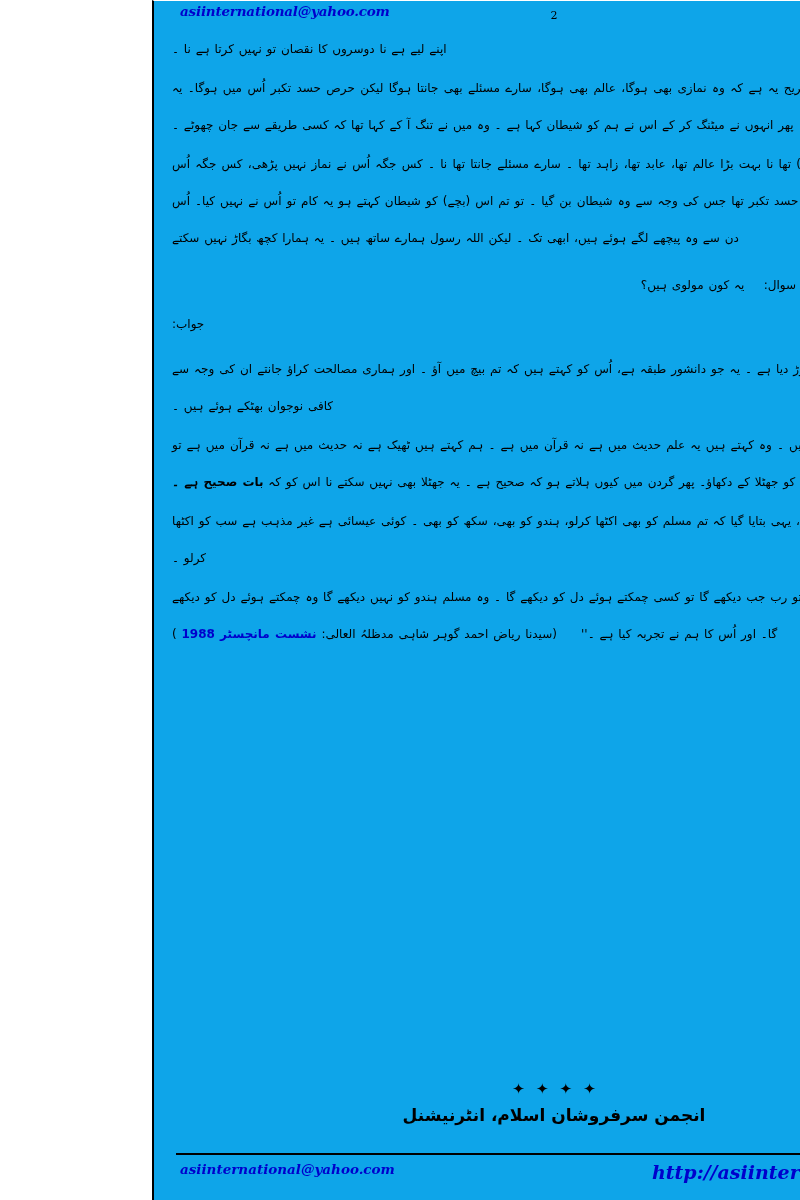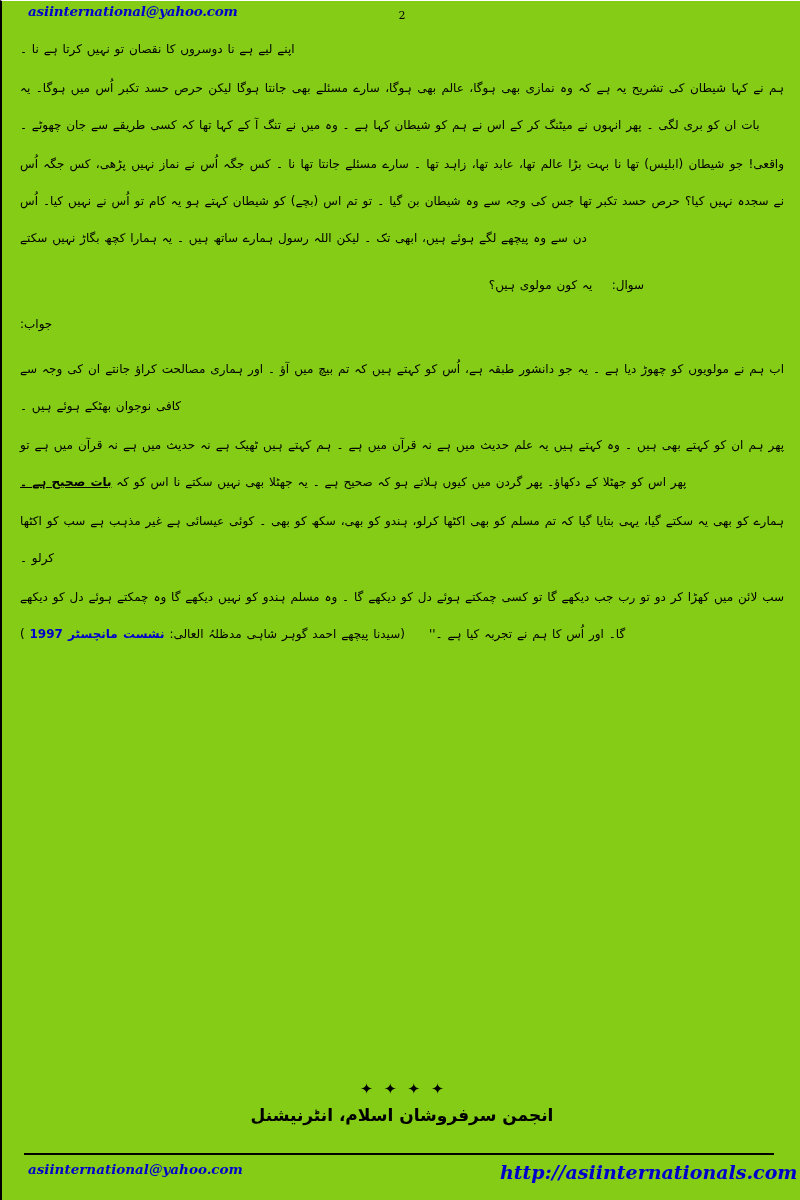--- a/index.html
+++ b/index.html
@@ -10,23 +10,23 @@
   }
   body {
     width: 800px;
     height: 1200px;
     overflow: hidden;
     font-family: "DejaVu Sans", sans-serif;
   }
 
   .page {
     position: relative;
-    width: 800px;
+    width: 648px;
     height: 1200px;
-    background: #84cc16;
+    background: #0ea5e9;
     box-sizing: border-box;
     border-left: 2px solid #000000;
     border-top: 1px solid #ffffff;
     margin-left: 17px;
   }
 
   
   .page-header {
     position: absolute;
     top: 0;
@@ -91,21 +91,20 @@
     margin-bottom: 2px;
     padding-right: 140px;
   }
   .para.answer {
     padding-right: 180px;
     margin-bottom: 8px;
   }
 
   .bold-seg {
     font-weight: bold;
-    text-decoration: underline;
   }
   .blue-seg {
     color: #0000cc;
     font-weight: bold;
   }
 
   
   .ornaments {
     position: absolute;
     top: 1078px;
@@ -210,21 +209,21 @@
 
 
     <p class="para align-left-last">
       <span>پھر ہم ان کو کہتے بھی ہیں ۔ وہ کہتے ہیں یہ علم حدیث میں ہے نہ قرآن میں ہے ۔ ہم کہتے ہیں ٹھیک ہے نہ حدیث میں ہے نہ قرآن میں ہے تو پھر اس کو جھٹلا کے دکھاؤ۔ پھر گردن میں کیوں ہلاتے ہو کہ صحیح ہے ۔ یہ جھٹلا بھی نہیں سکتے نا اس کو کہ </span><span class="bold-seg">بات صحیح ہے ۔</span>
     </p>
 
     <p class="para align-left-last">ہمارے کو بھی یہ سکتے گیا، یہی بتایا گیا کہ تم مسلم کو بھی اکٹھا کرلو، ہندو کو بھی،  سکھ کو بھی ۔  کوئی عیسائی ہے غیر مذہب ہے سب کو اکٹھا کرلو ۔</p>
 
     <p class="para align-left-last">
       <span>سب لائن میں کھڑا کر دو  تو رب جب دیکھے گا تو کسی چمکتے ہوئے دل کو دیکھے گا ۔  وہ مسلم ہندو کو نہیں دیکھے گا وہ چمکتے ہوئے دل کو دیکھے گا۔ اور اُس کا ہم نے تجربہ کیا ہے ۔''</span>
-      <span>&nbsp;&nbsp;&nbsp;&nbsp;</span><span>(سیدنا پیچھے احمد گوہر شاہی مدظلہُ العالی:  </span><span class="blue-seg">نشست مانچسٹر 1997</span><span> )</span>
+      <span>&nbsp;&nbsp;&nbsp;&nbsp;</span><span>(سیدنا ریاض احمد گوہر شاہی مدظلہُ العالی:  </span><span class="blue-seg">نشست مانچسٹر 1988</span><span> )</span>
     </p>
 
   </div>
 
   <div class="ornaments">
     <span>✦</span>
     <span>✦</span>
     <span>✦</span>
     <span>✦</span>
   </div>

